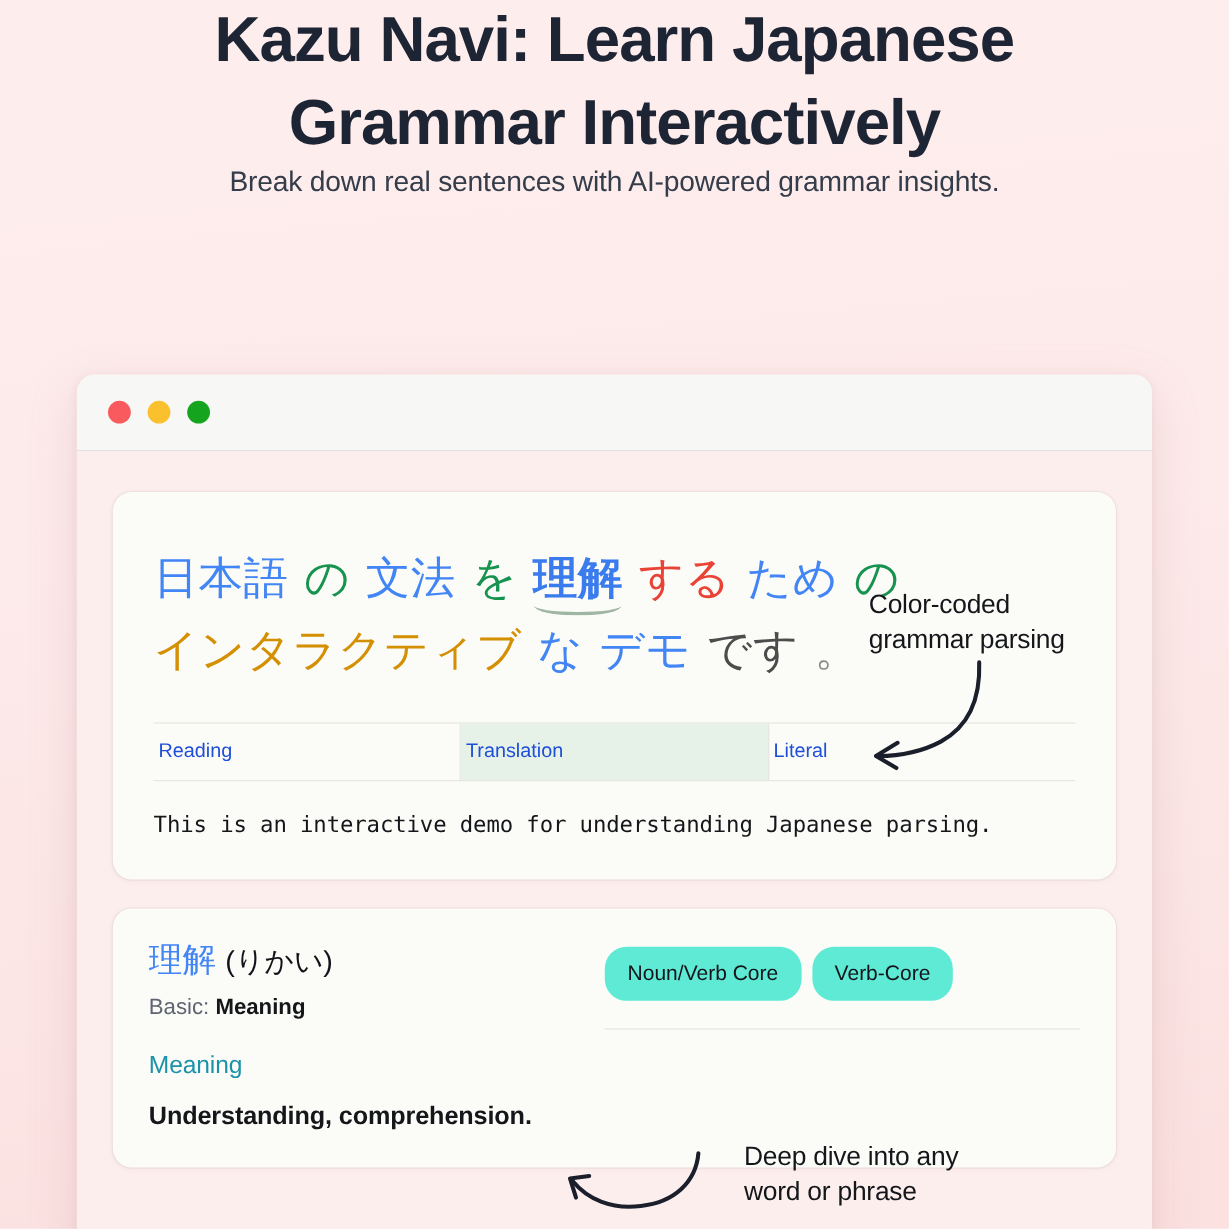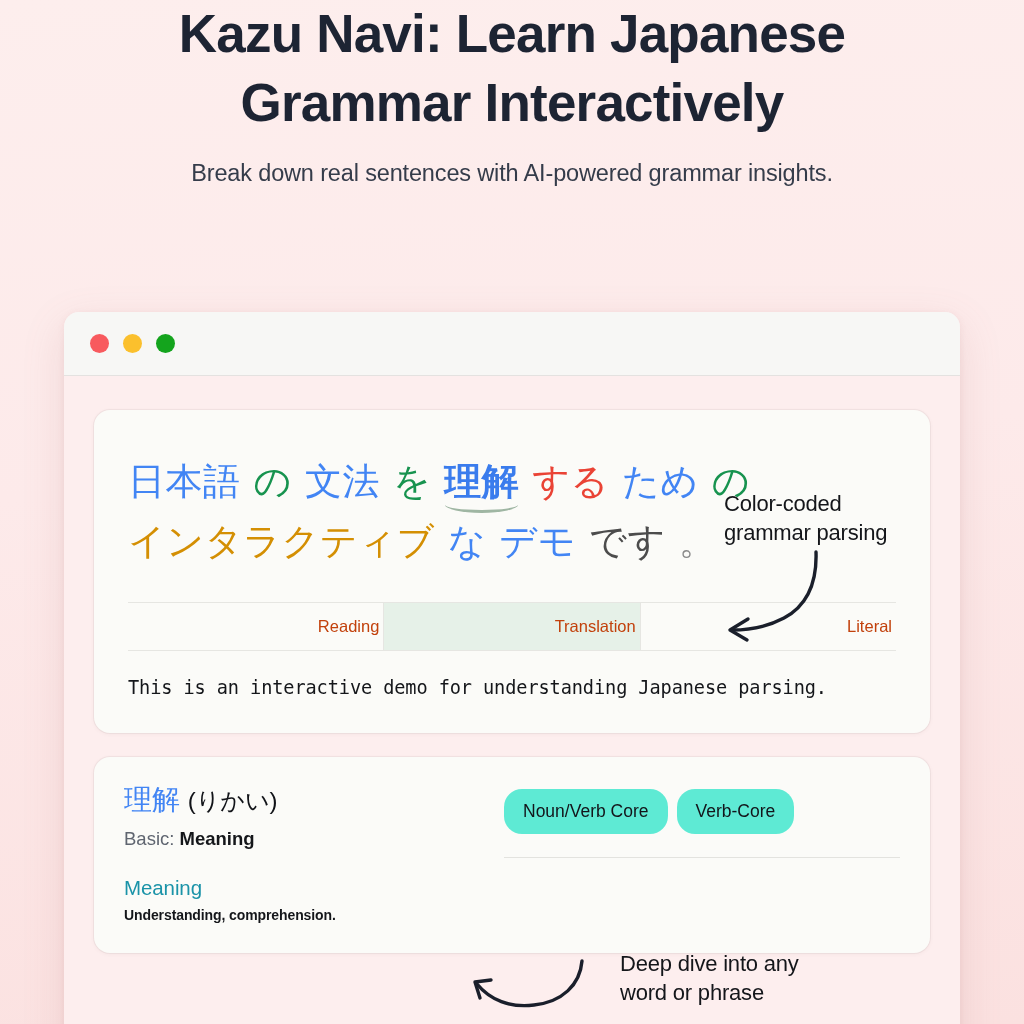--- a/index.html
+++ b/index.html
@@ -24,21 +24,20 @@
   .hero-title {
     font-size: 53px;
     line-height: 1.30;
     font-weight: 700;
     letter-spacing: -0.8px;
     color: #1d2433;
     padding: 0 70px;
   }
 
   .hero-sub {
-    margin-top: 22px;
     font-size: 23.5px;
     font-weight: 400;
     color: #353c4a;
     letter-spacing: -0.15px;
   }
 
   
   .browser {
     position: absolute;
     left: 64px;
@@ -115,24 +114,24 @@
   
   .tabs {
     display: flex;
     margin-top: 30px;
     border-top: 1px solid #e6e6e2;
     border-bottom: 1px solid #e6e6e2;
   }
 
   .tab {
     flex: 1;
-    text-align: right;
+    text-align: left;
     padding: 14px 4px;
     font-size: 16.5px;
-    color: #c2410c;
+    color: #1d4ed8;
     border-right: 1px solid #e6e6e2;
   }
   .tab:last-child { border-right: none; }
   .tab.active { background: #e6f1e8; }
 
   .translation {
     margin-top: 22px;
     font-family: "DejaVu Sans Mono", "Liberation Mono", monospace;
     font-size: 18.6px;
     line-height: 1.62;
@@ -161,22 +160,22 @@
   .basic-val  { color: #14161a; font-weight: 700; }
 
   .meaning-label {
     margin-top: 26px;
     font-size: 20.5px;
     color: #1a93a8;
     letter-spacing: -0.1px;
   }
 
   .meaning-text {
-    margin-top: 7px;
-    font-size: 14px;
+    margin-top: 19px;
+    font-size: 21px;
     color: #14161a;
     font-weight: 600;
     letter-spacing: -0.1px;
   }
 
   .detail-right { flex: 1; padding-top: 6px; }
 
   .chips { display: flex; gap: 9px; }
 
   .chip {

